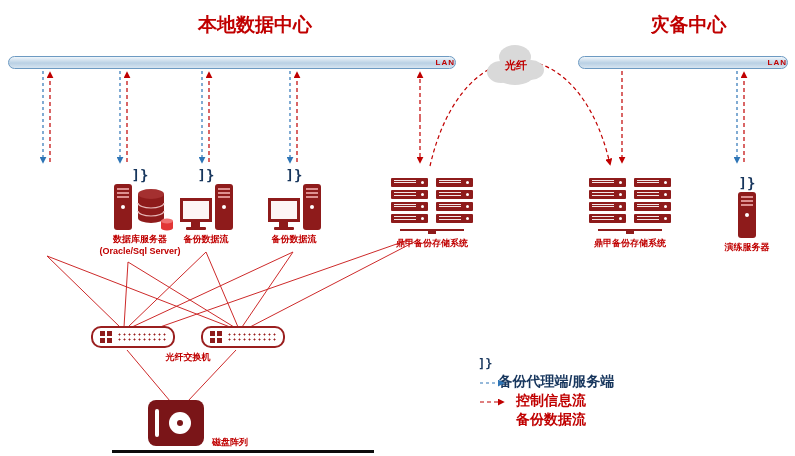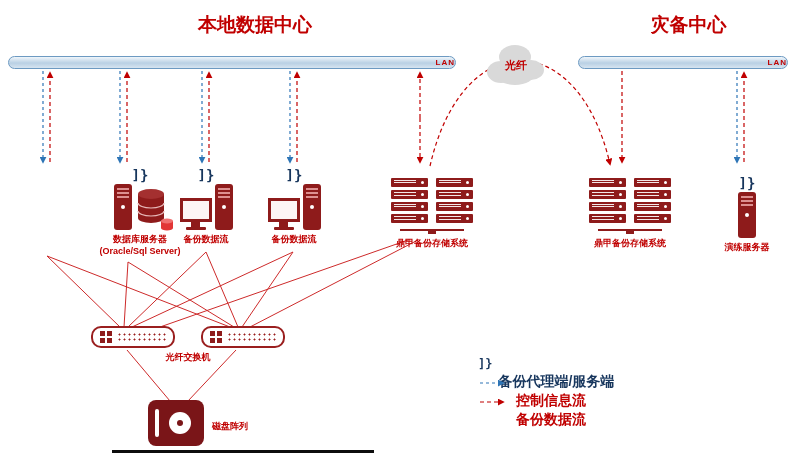--- a/index.html
+++ b/index.html
@@ -48,21 +48,21 @@
   .switch-icon { width:84px; height:22px; border:2px solid #9a1f1f; border-radius:10px; background:#fff;
                  display:flex; align-items:center; gap:5px; padding:0 7px; }
   .ports { display:grid; grid-template-columns:repeat(2,5px); grid-auto-rows:5px; gap:2px; }
   .ports i { display:block; width:5px; height:5px; background:#8e1b1b; }
   .dots { flex:1; height:11px; background-image:radial-gradient(#9a1f1f 0.9px,transparent 1.1px); background-size:5px 5px; }
   .disk-node { position:absolute; z-index:2; }
   .disk-icon { position:relative; width:56px; height:46px; background:#7a1518; border-radius:8px; }
   .disk-slot { position:absolute; left:7px; top:9px; width:4px; height:28px; background:#fff; border-radius:2px; }
   .platter { position:absolute; left:21px; top:12px; width:22px; height:22px; background:#fff; border-radius:50%; }
   .hub { position:absolute; left:29px; top:20px; width:6px; height:6px; background:#7a1518; border-radius:50%; }
-  .disk-label { position:absolute; left:64px; top:20px; margin-top:0; }
+  .disk-label { position:absolute; left:64px; top:36px; margin-top:0; }
   .legend { position:absolute; left:478px; top:356px; z-index:2; display:flex; flex-direction:column; gap:4px; }
   .legend-row { display:flex; align-items:center; gap:6px; height:15px; }
   .legend .agent { font-size:12px; height:auto; line-height:12px; }
   .legend-text { font-size:14px; font-weight:bold; color:#C00000; white-space:nowrap;margin-top:36px; }
   .legend-text.navy { color:#17365d; }
   .slide-edge { position:absolute; left:112px; top:450px; width:262px; height:3px; background:#0d0d0d; z-index:2; }
 </style>
 </head>
 <body>
 

